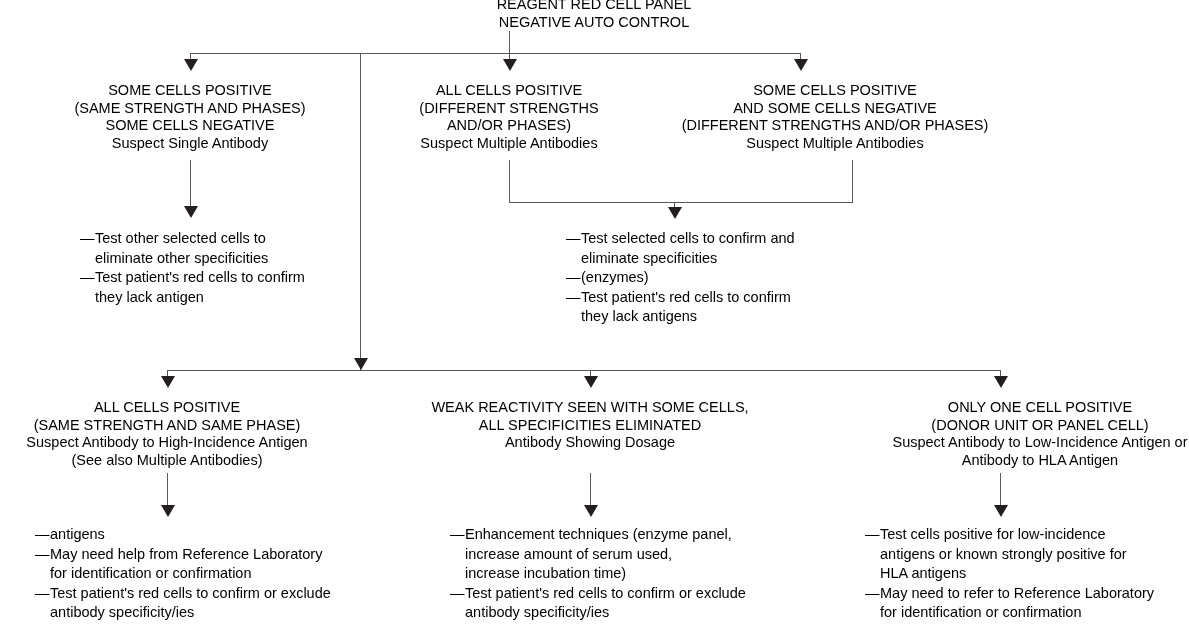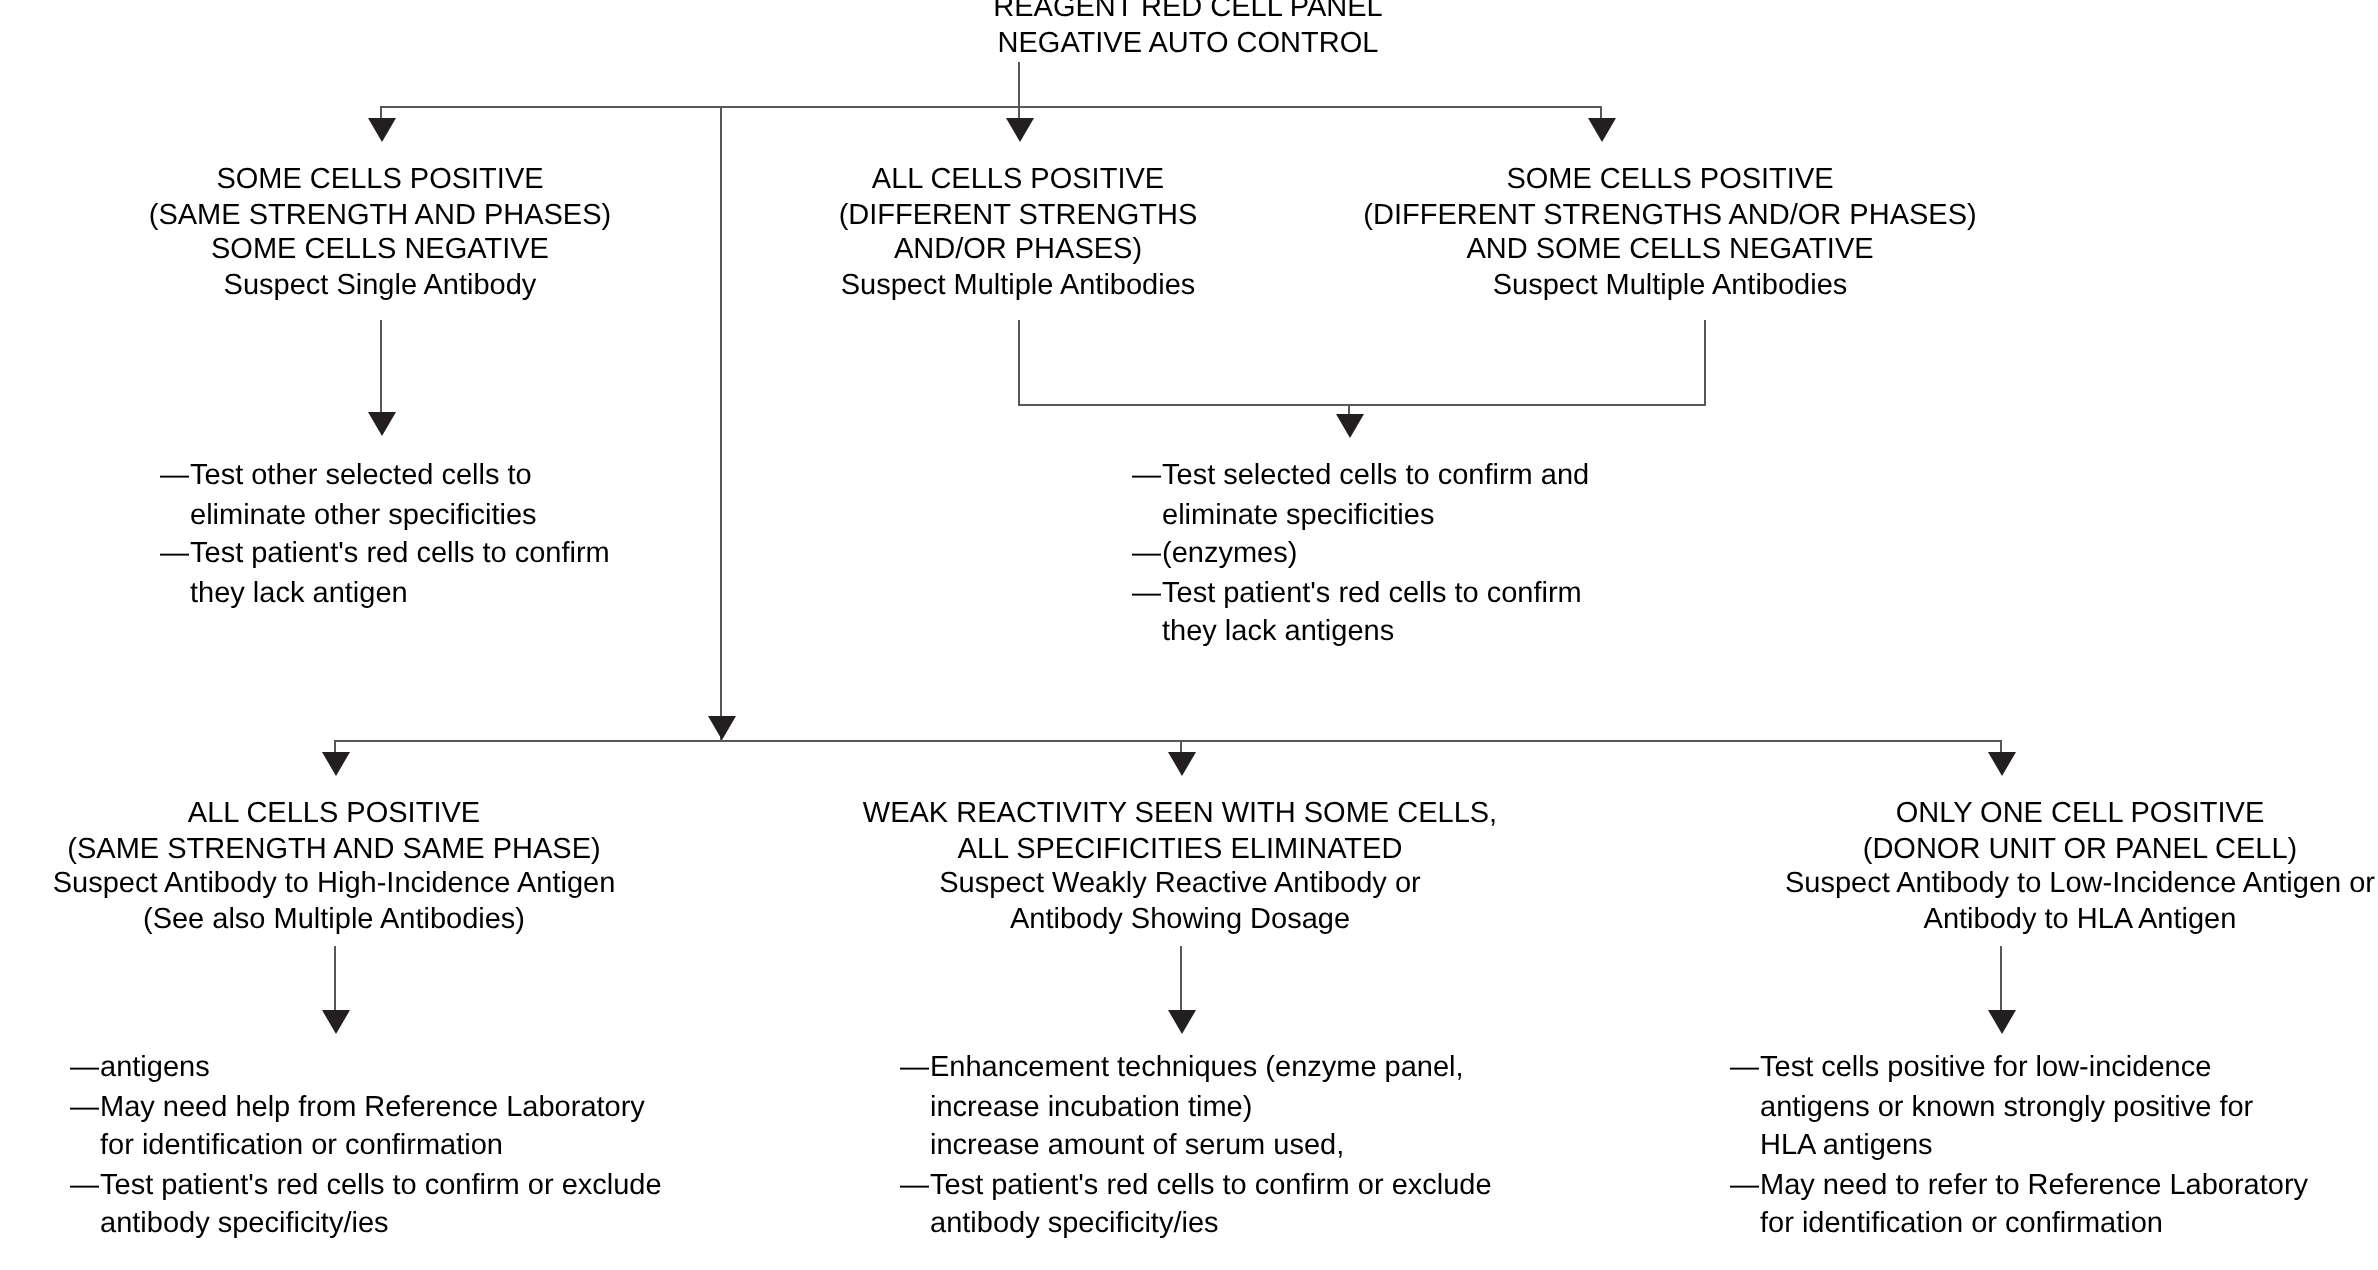--- a/index.html
+++ b/index.html
@@ -96,22 +96,22 @@
 
   <div class="node" style="left:389px; top:82px; width:240px;">
     <div class="caps">ALL CELLS POSITIVE</div>
     <div class="caps">(DIFFERENT STRENGTHS</div>
     <div class="caps">AND/OR PHASES)</div>
     <div class="bold">Suspect Multiple Antibodies</div>
   </div>
 
   <div class="node" style="left:675px; top:82px; width:320px;">
     <div class="caps">SOME CELLS POSITIVE</div>
+    <div class="caps">AND SOME CELLS NEGATIVE</div>
     <div class="caps">(DIFFERENT STRENGTHS AND/OR PHASES)</div>
-    <div class="caps">AND SOME CELLS NEGATIVE</div>
     <div class="bold">Suspect Multiple Antibodies</div>
   </div>
 
   <div class="vline" style="left:190px; top:160px; height:50px;"></div>
   <div class="arrow" style="left:184px; top:206px;"></div>
 
   <div class="vline" style="left:509px; top:160px; height:43px;"></div>
   <div class="vline" style="left:852px; top:160px; height:43px;"></div>
   <div class="hline" style="left:509px; top:202px; width:344px;"></div>
   <div class="vline" style="left:674px; top:202px; height:9px;"></div>
@@ -159,21 +159,20 @@
   <div class="node" style="left:7px; top:399px; width:320px;">
     <div class="caps">ALL CELLS POSITIVE</div>
     <div class="caps">(SAME STRENGTH AND SAME PHASE)</div>
     <div class="bold">Suspect Antibody to High-Incidence Antigen</div>
     <div class="bold">(See also Multiple Antibodies)</div>
   </div>
 
   <div class="node" style="left:410px; top:399px; width:360px;">
     <div class="caps">WEAK REACTIVITY SEEN WITH SOME CELLS,</div>
     <div class="caps">ALL SPECIFICITIES ELIMINATED</div>
-    <div class="bold">Suspect Weakly Reactive Antibody or</div>
     <div class="bold">Antibody Showing Dosage</div>
   </div>
 
   <div class="node" style="left:860px; top:399px; width:360px;">
     <div class="caps">ONLY ONE CELL POSITIVE</div>
     <div class="caps">(DONOR UNIT OR PANEL CELL)</div>
     <div class="bold">Suspect Antibody to Low-Incidence Antigen or</div>
     <div class="bold">Antibody to HLA Antigen</div>
   </div>
 
@@ -200,22 +199,22 @@
       <span class="dash">—</span>
       <span>Test patient's red cells to confirm or exclude</span>
       <span class="cont">antibody specificity/ies</span>
     </div>
   </div>
 
   <div class="actions" style="left:450px; top:525px;">
     <div class="act">
       <span class="dash">—</span>
       <span>Enhancement techniques (enzyme panel,</span>
+      <span class="cont">increase amount of serum used,</span>
       <span class="cont">increase incubation time)</span>
-      <span class="cont">increase amount of serum used,</span>
     </div>
     <div class="act">
       <span class="dash">—</span>
       <span>Test patient's red cells to confirm or exclude</span>
       <span class="cont">antibody specificity/ies</span>
     </div>
   </div>
 
   <div class="actions" style="left:865px; top:525px;">
     <div class="act">

